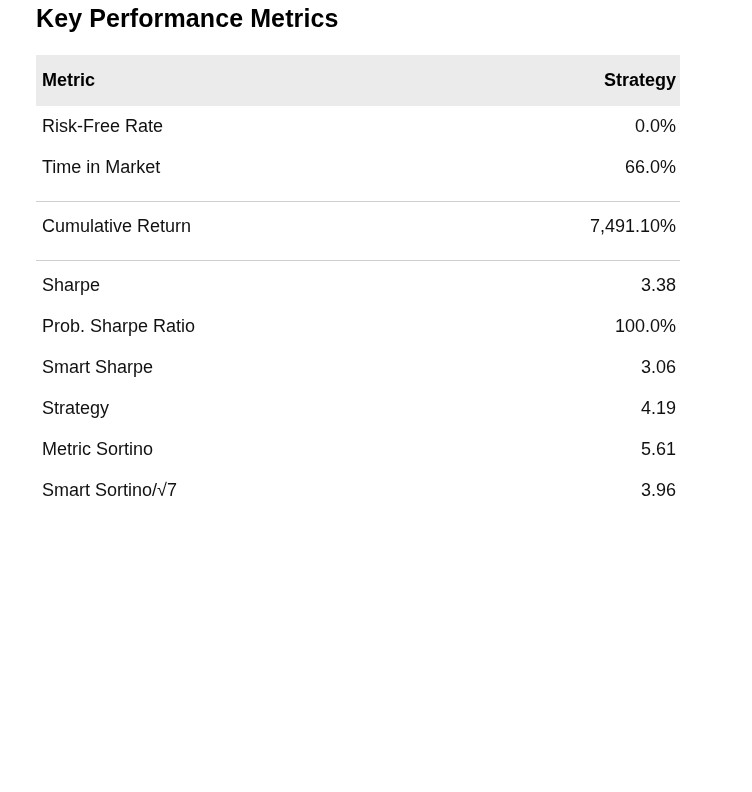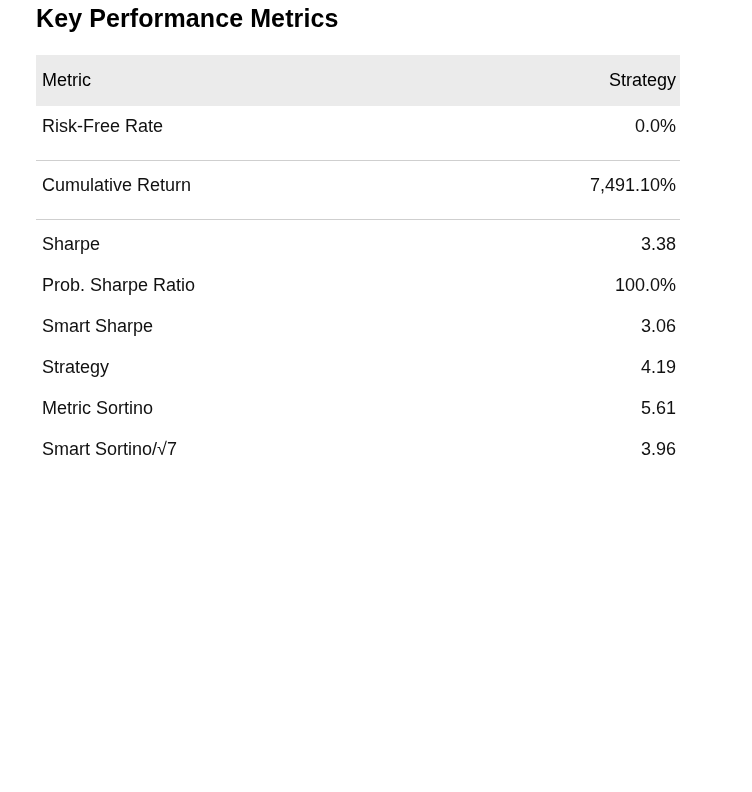--- a/index.html
+++ b/index.html
@@ -28,21 +28,21 @@
     letter-spacing: 0.1px;
   }
   table.metrics {
     width: 644px;
     border-collapse: collapse;
     table-layout: fixed;
   }
   table.metrics thead th {
     background: #ebebeb;
     font-size: 18px;
-    font-weight: normal;
+    font-weight: bold;
     color: #000000;
     padding: 15px 0 15px 0;
     border: none;
   }
   th.col-metric {
     text-align: left;
     padding-left: 6px !important;
   }
   th.col-value {
     text-align: right;
@@ -94,20 +94,24 @@
         <th class="col-metric">Metric</th>
         <th class="col-value">Strategy</th>
       </tr>
     </thead>
     <tbody>
 
       <tr>
         <td class="cell-metric">Risk-Free Rate</td>
         <td class="cell-value">0.0%</td>
       </tr>
+      <tr>
+        <td class="cell-metric">Time in Market</td>
+        <td class="cell-value">66.0%</td>
+      </tr>
 
       <tr class="divider-row">
         <td colspan="2">
             <div class="rule"></div>
           </td>
       </tr>
 
       <tr>
         <td class="cell-metric">Cumulative Return</td>
         <td class="cell-value">7,491.10%</td>

